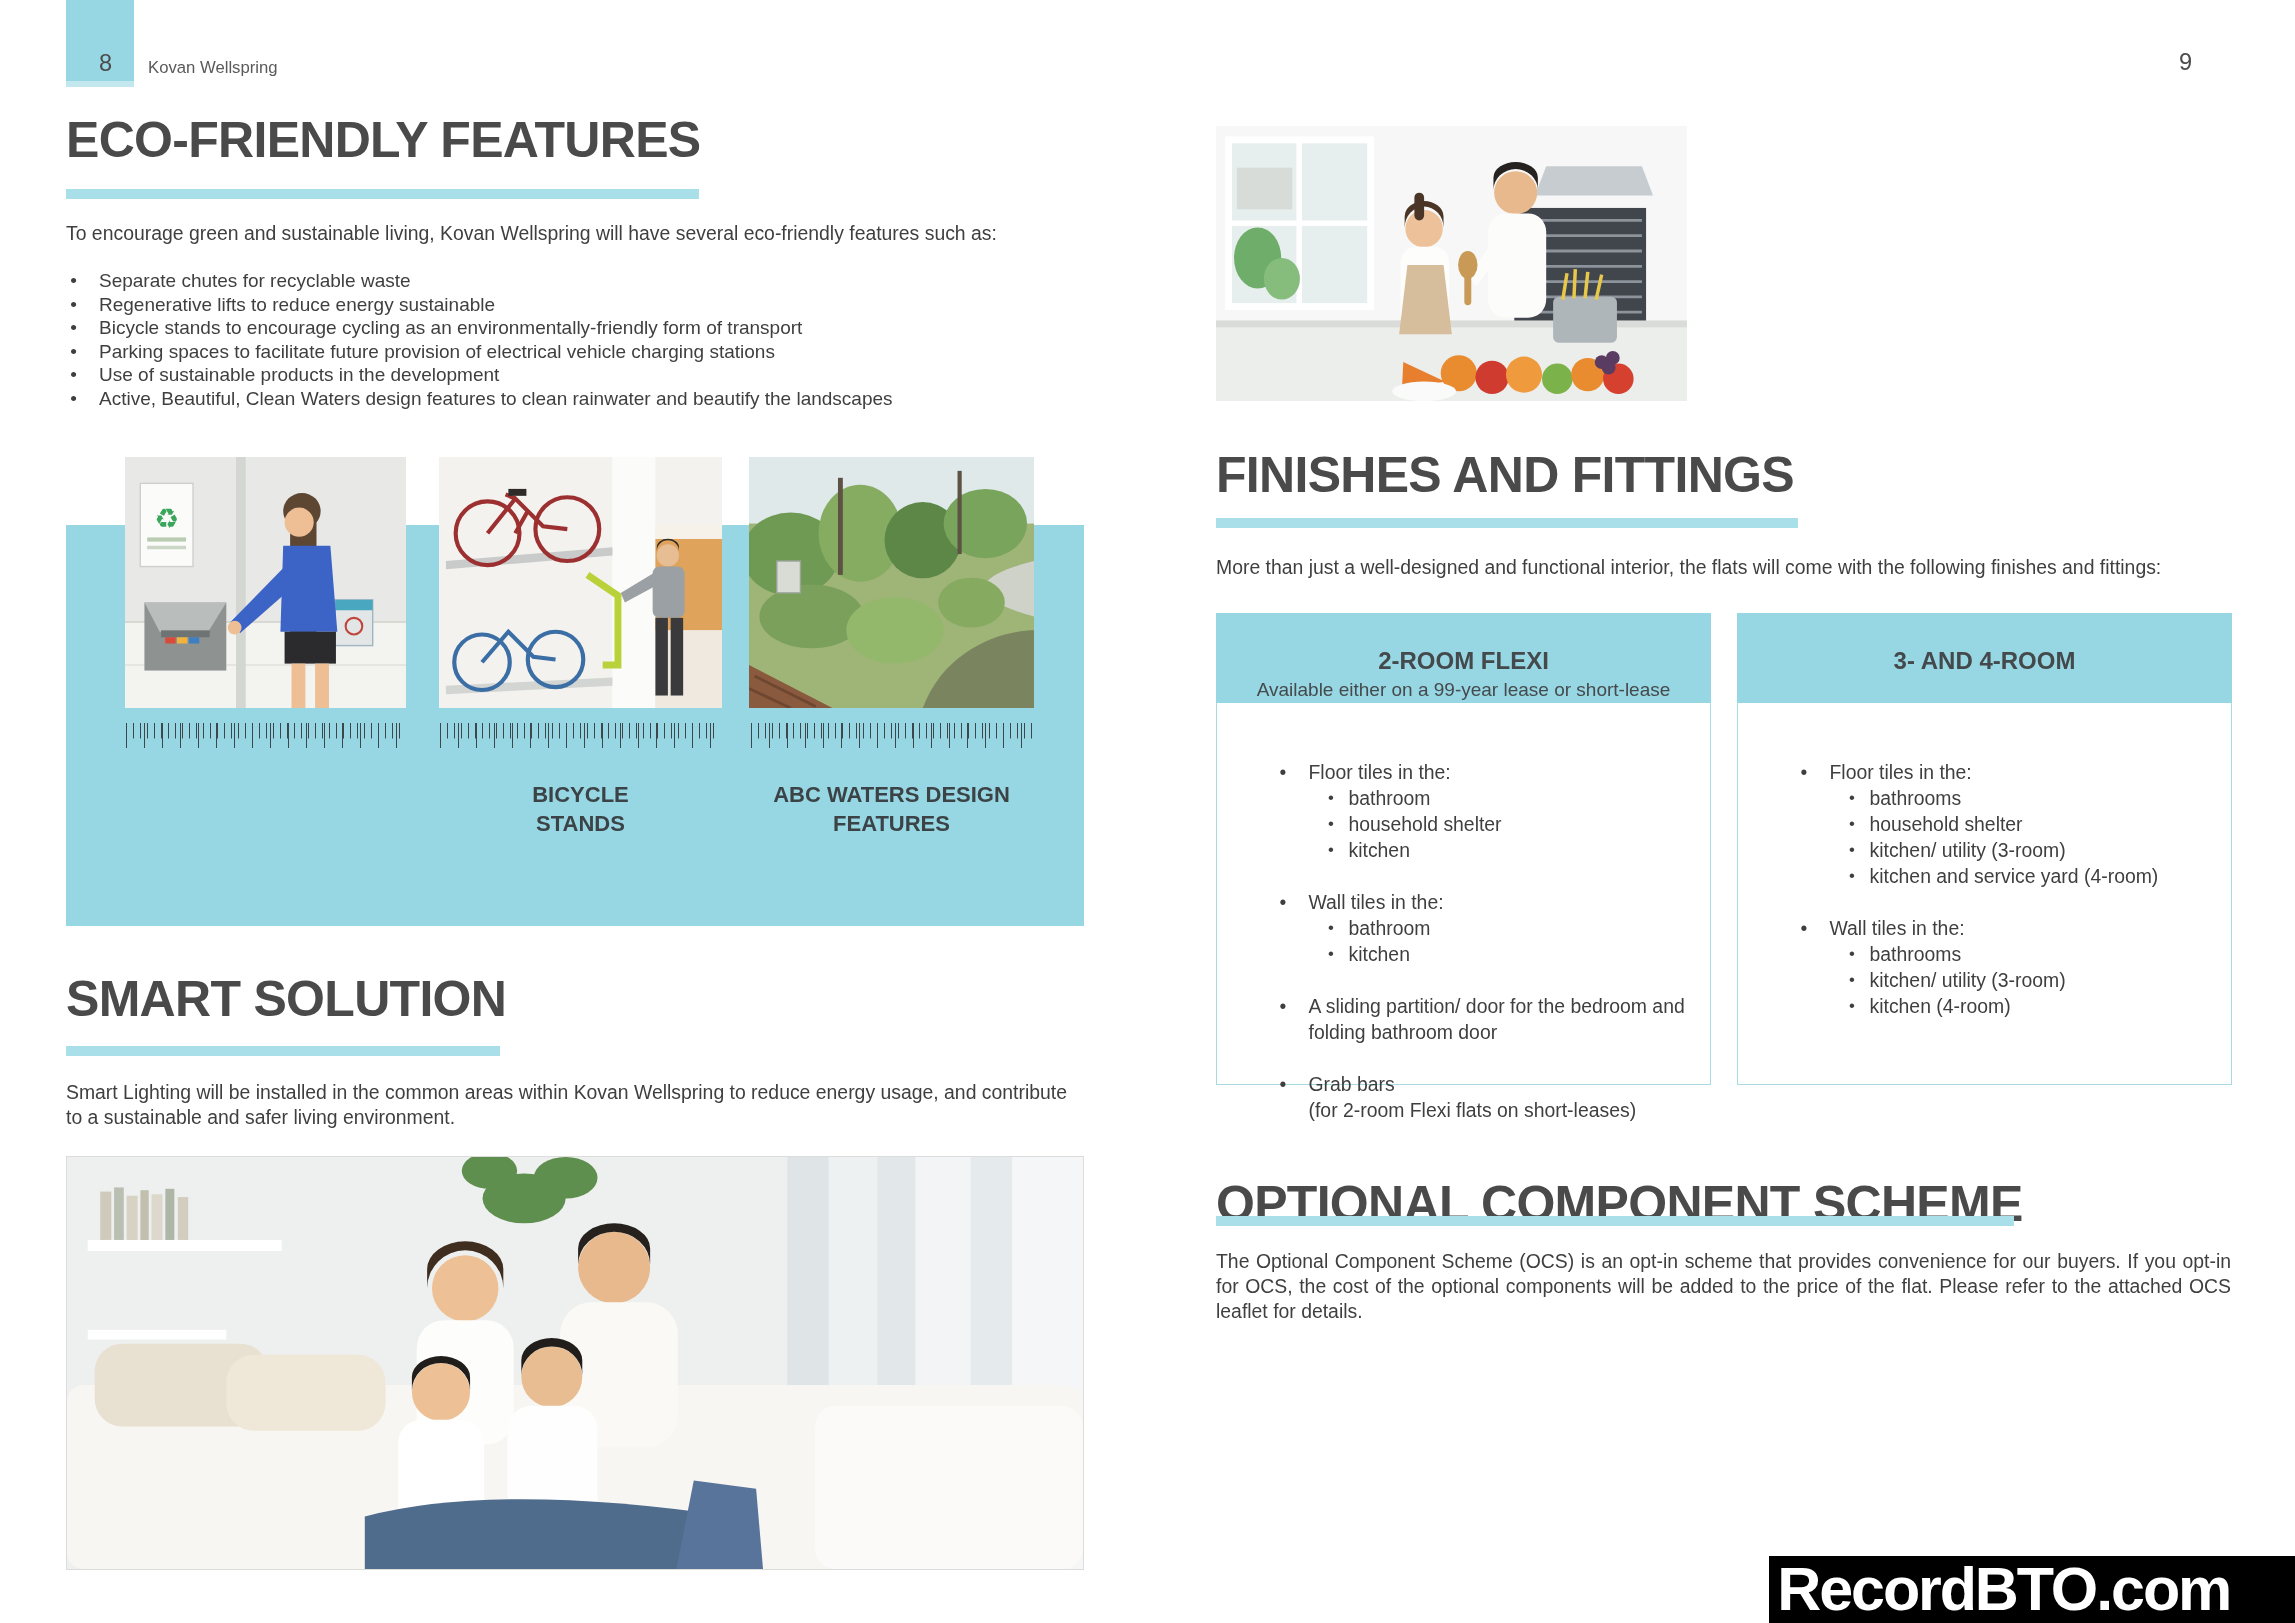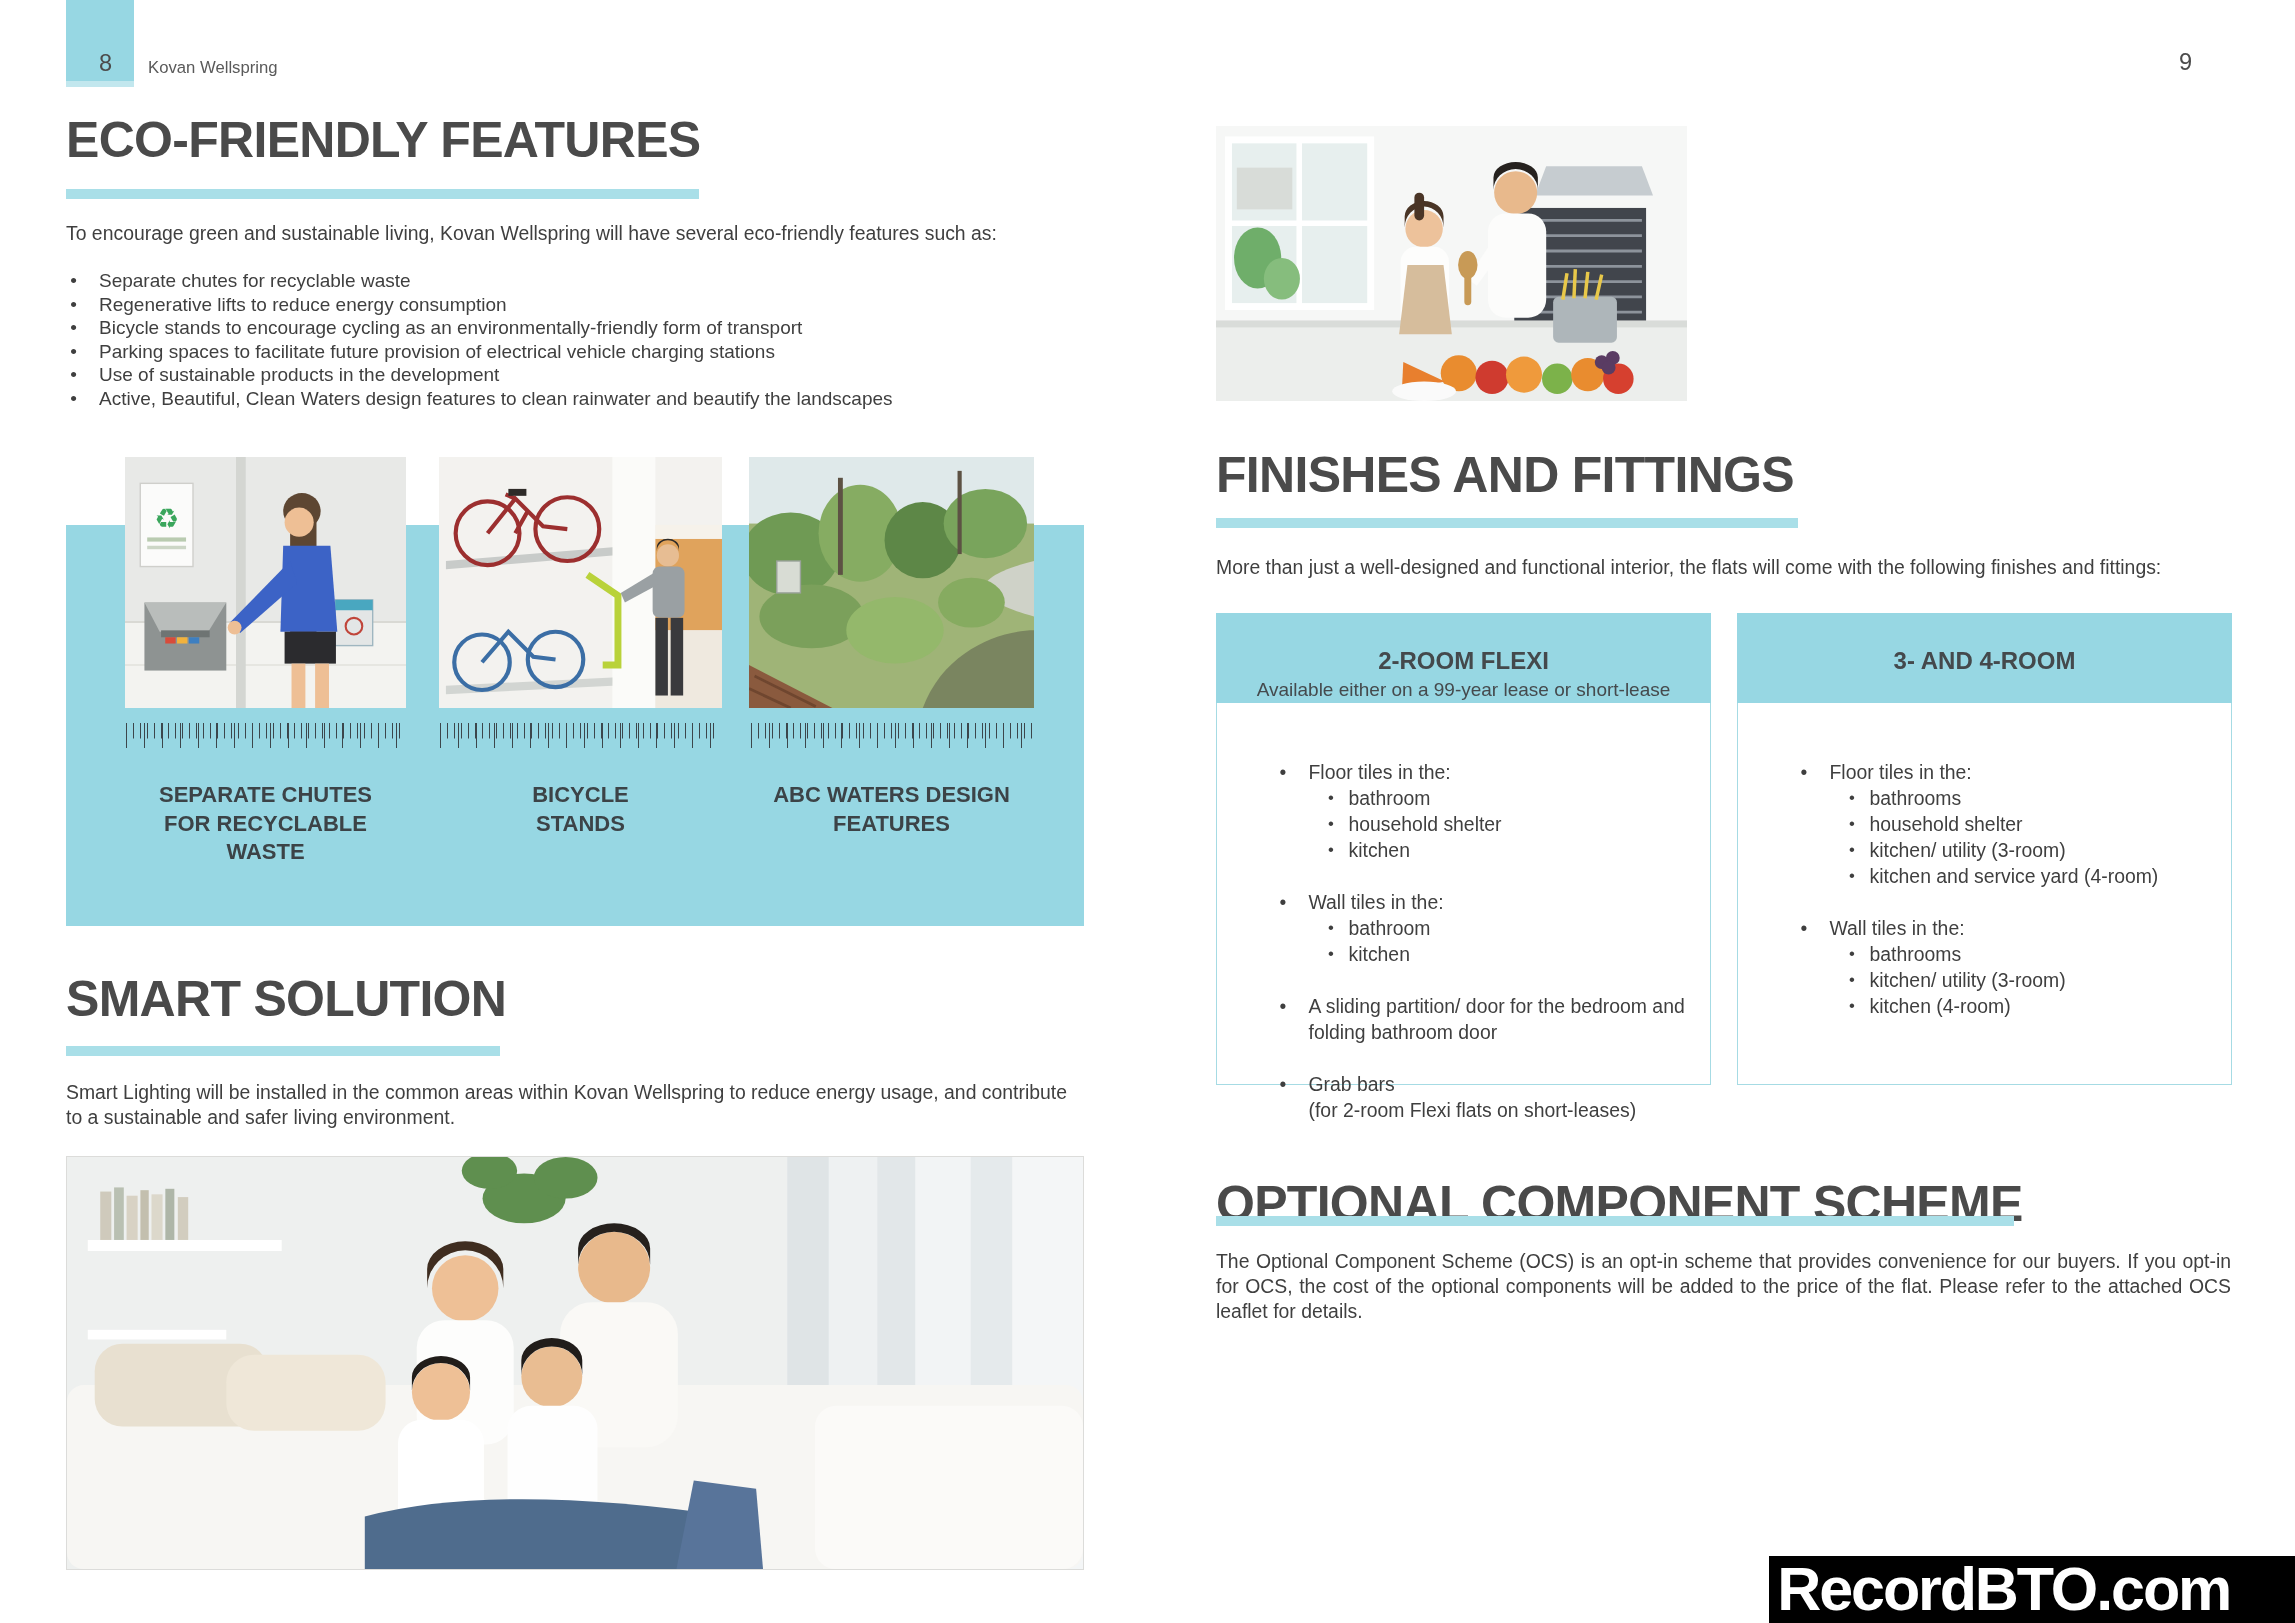--- a/index.html
+++ b/index.html
@@ -68,21 +68,21 @@
     <span class="page-num">8</span>
   </div>
   <div class="abs corner-strip"></div>
   <div class="abs brand">Kovan Wellspring</div>
 
   <div class="abs h1" style="left:66px;top:115px;">ECO-FRIENDLY FEATURES</div>
   <div class="abs rule" style="left:66px;top:189px;width:633px;"></div>
   <div class="abs body-text" style="left:66px;top:221px;width:1020px;">To encourage green and sustainable living, Kovan Wellspring will have several eco-friendly features such as:</div>
   <ul class="abs eco-bullets" style="left:66px;top:269px;width:1020px;">
       <li>Separate chutes for recyclable waste</li>
-      <li>Regenerative lifts to reduce energy consumption</li>
+      <li>Regenerative lifts to reduce energy sustainable</li>
       <li>Bicycle stands to encourage cycling as an environmentally-friendly form of transport</li>
       <li>Parking spaces to facilitate future provision of electrical vehicle charging stations</li>
       <li>Use of sustainable products in the development</li>
       <li>Active, Beautiful, Clean Waters design features to clean rainwater and beautify the landscapes</li>
     </ul>
 
   <div class="abs band"></div>
 
   <div class="abs photo" style="left:125px;top:457px;width:281px;height:251px;">
     <svg viewBox="0 0 405 362" preserveAspectRatio="none">
@@ -161,23 +161,20 @@
       <polygon points="0,300 120,362 0,362" fill="#8a5a3e"></polygon>
       <line x1="8" y1="316" x2="96" y2="360" stroke="#6f462f" stroke-width="4"></line>
       <line x1="0" y1="334" x2="60" y2="362" stroke="#6f462f" stroke-width="4"></line>
     </svg>
   </div>
 
   <div class="abs barcode" style="left:126px;top:723px;width:279px;"></div>
   <div class="abs barcode" style="left:440px;top:723px;width:280px;"></div>
   <div class="abs barcode" style="left:751px;top:723px;width:282px;"></div>
 
-  <div class="abs caption" style="left:125px;top:781px;width:281px;">SEPARATE CHUTES
-FOR RECYCLABLE
-WASTE</div>
   <div class="abs caption" style="left:439px;top:781px;width:283px;">BICYCLE
 STANDS</div>
   <div class="abs caption" style="left:749px;top:781px;width:285px;">ABC WATERS DESIGN
 FEATURES</div>
 
   <div class="abs h1" style="left:66px;top:974px;">SMART SOLUTION</div>
   <div class="abs rule" style="left:66px;top:1046px;width:434px;"></div>
   <div class="abs body-text" style="left:66px;top:1080px;width:1018px;">Smart Lighting will be installed in the common areas within Kovan Wellspring to reduce energy usage, and contribute to a sustainable and safer living environment.</div>
 
   <div class="abs photo framed" style="left:66px;top:1156px;width:1018px;height:414px;">

